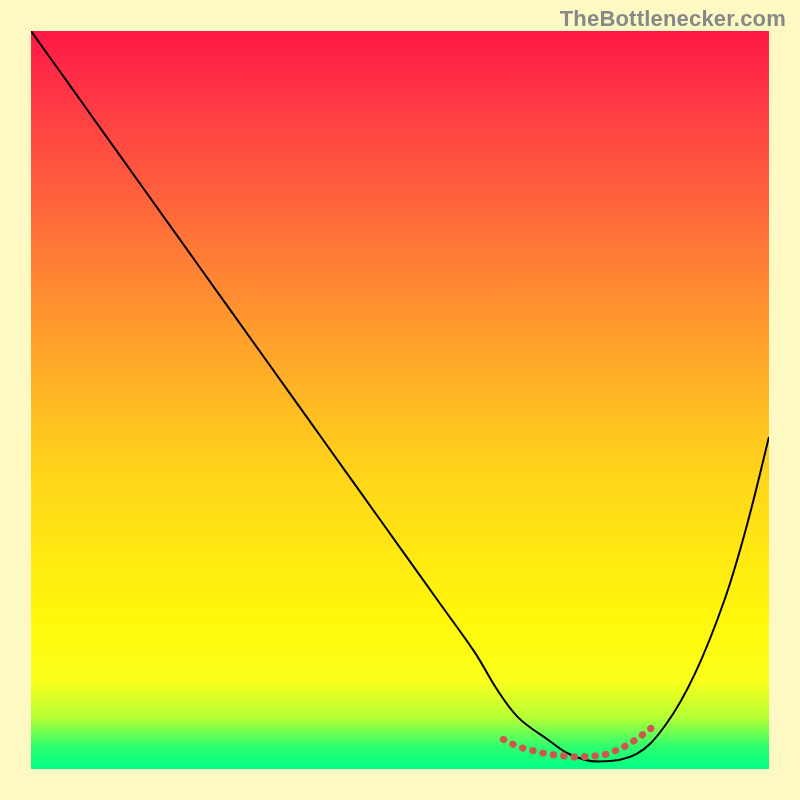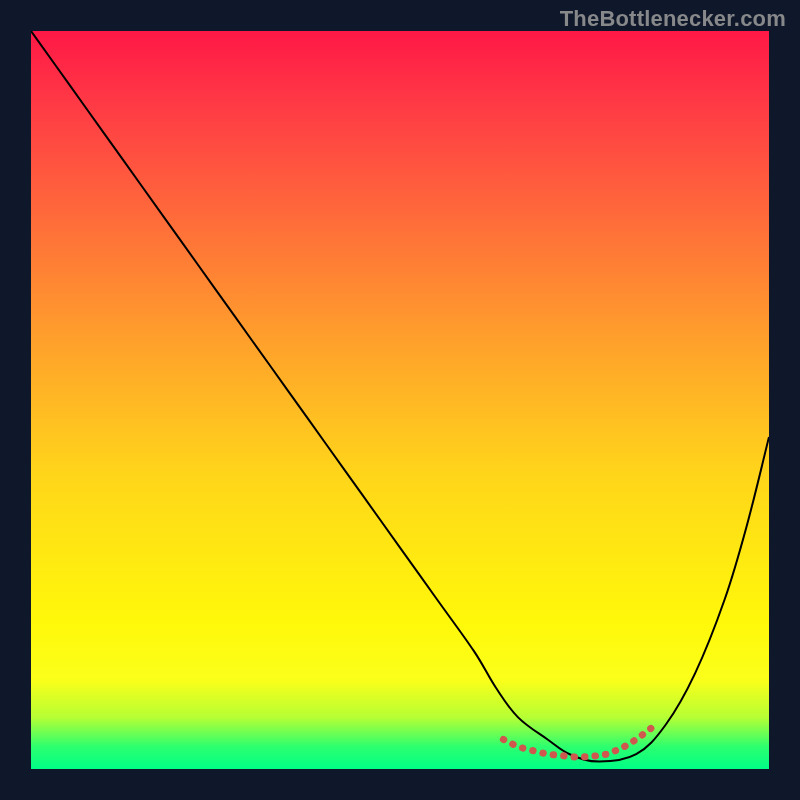--- a/index.html
+++ b/index.html
@@ -7,21 +7,21 @@
     padding: 0;
     width: 800px;
     height: 800px;
     background: #000000;
     overflow: hidden;
   }
   .stage {
     position: relative;
     width: 800px;
     height: 800px;
-    background: #0f172a;
+    background: #fef9c3;
   }
   .plot-area {
     position: absolute;
     left: 31px;
     top: 31px;
     width: 738px;
     height: 738px;
     background: linear-gradient(
       to bottom,
       #ff1846 0%,

